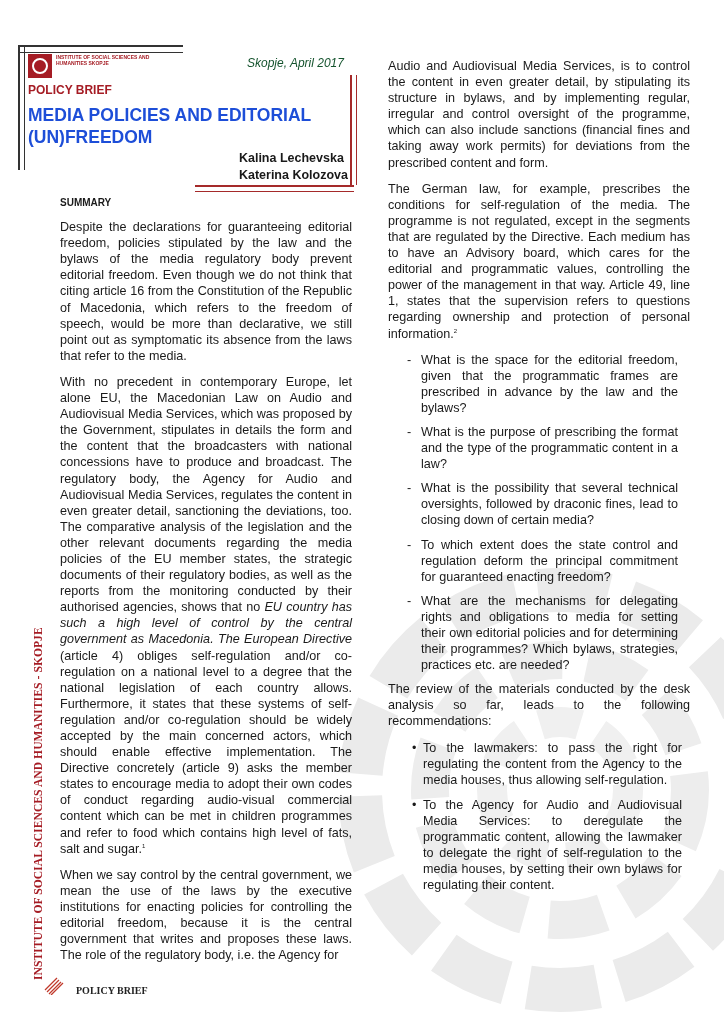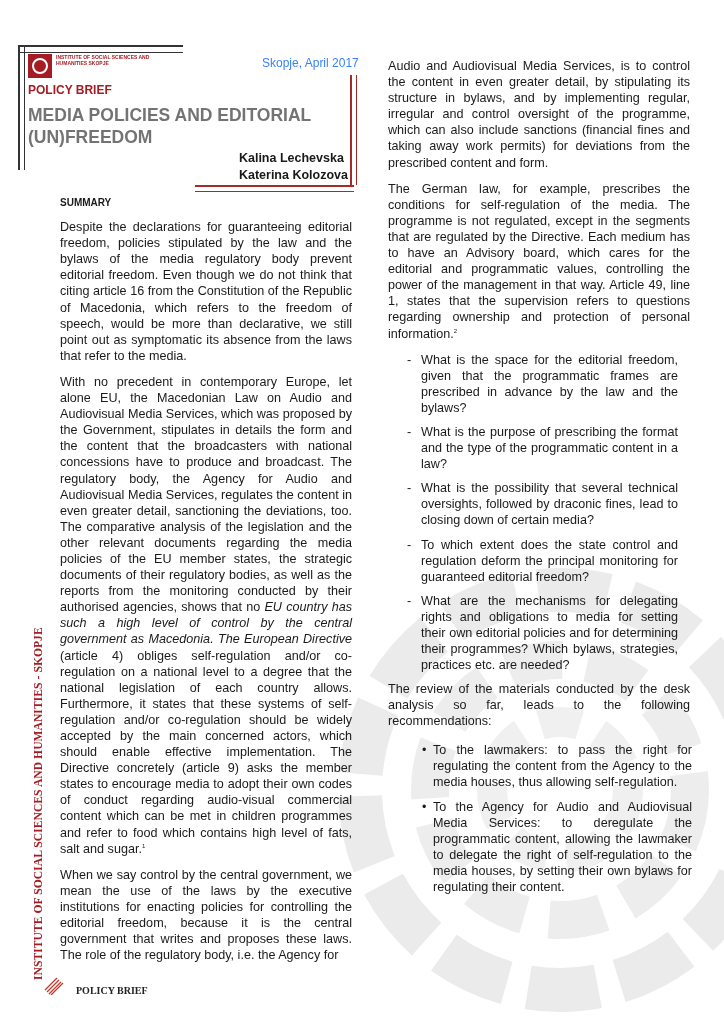--- a/index.html
+++ b/index.html
@@ -12,34 +12,34 @@
   
   .frame-top { position:absolute; left:18px; top:45px; width:165px; height:5px; border-top:2px solid #333; border-bottom:1px solid #333; }
   .frame-left { position:absolute; left:18px; top:45px; width:4px; height:125px; border-left:2px solid #333; border-right:1px solid #333; }
   .frame-right { position:absolute; left:350px; top:75px; width:4px; height:110px; border-left:2px solid #a52a2a; border-right:1px solid #a52a2a; }
   .frame-bottom { position:absolute; left:195px; top:185px; width:159px; height:4px; border-top:2px solid #a52a2a; border-bottom:1px solid #a52a2a; }
 
   .logo { position:absolute; left:28px; top:54px; width:24px; height:24px; background:#a51c24; }
   .logo .ring { position:absolute; left:4px; top:4px; width:12px; height:12px; border:2px solid #fff; border-radius:50%; }
   .logo-text { position:absolute; left:56px; top:54px; font-size:5px; line-height:6px; color:#a51c24; font-weight:bold; width:120px; }
   .policy-brief-tag { position:absolute; left:28px; top:83px; font-size:12px; font-weight:bold; color:#a51c24; }
-  .date { position:absolute; left:262px; top:56px; font-size:12px; color:#3b82f6; }
-  .title { position:absolute; left:28px; top:104px; font-size:17.5px; line-height:22px; font-weight:bold; color:#737373; width:320px; }
+  .date { position:absolute; left:247px; top:56px; font-size:12px; font-style:italic; color:#14532d; }
+  .title { position:absolute; left:28px; top:104px; font-size:17.5px; line-height:22px; font-weight:bold; color:#1d4ed8; width:320px; }
   .authors { position:absolute; right:376px; top:150px; text-align:left; font-size:12.5px; font-weight:bold; line-height:17px; }
 
   .col { position:absolute; font-size:12.6px; line-height:16.1px; text-align:justify; }
   .col-left { left:60px; top:195px; width:292px; }
   .col-right { left:388px; top:58px; width:302px; }
   .col p { margin:0 0 10px 0; }
   .col h3 { margin:0 0 10px 0; font-size:10px; font-weight:bold; }
   .summary-h { margin:0 0 8px 0 !important; }
   ul.q { list-style:none; margin:0 0 6px 0; padding:0 0 0 20px; width:270px; }
   ul.q li { position:relative; padding-left:13px; margin-bottom:8px; text-align:justify; }
   ul.q li::before { content:"-"; position:absolute; left:-1px; top:0; }
-  ul.r { list-style:none; margin:12px; padding:0 0 0 22px; width:270px; }
+  ul.r { list-style:none; margin:2px; padding:0 0 0 22px; width:270px; }
   ul.r li { position:relative; padding-left:11px; margin-bottom:9px; text-align:justify; }
   ul.r li::before { content:"•"; position:absolute; left:0; top:0; }
   sup { font-size:6px; vertical-align:super; line-height:0; }
   .vertical-label {
     position:absolute; left:32px; top:980px;
     transform:rotate(-90deg); transform-origin:0 0;
     font-family:"Liberation Serif", serif; font-weight:bold; font-size:11.5px; color:#a51c24;
     white-space:nowrap; letter-spacing:0.1px;
   }
   .footer-hatch { position:absolute; left:44px; top:975px; width:20px; height:20px; }
@@ -84,21 +84,21 @@
   <p>When we say control by the central government, we mean the use of the laws by the executive institutions for enacting policies for controlling the editorial freedom, because it is the central government that writes and proposes these laws. The role of the regulatory body, i.e. the Agency for</p>
 </div>
 
 <div class="col col-right">
   <p>Audio and Audiovisual Media Services, is to control the content in even greater detail, by stipulating its structure in bylaws, and by implementing regular, irregular and control oversight of the programme, which can also include sanctions (financial fines and taking away work permits) for deviations from the prescribed content and form.</p>
   <p><span>The German law, for example, prescribes the conditions for self-regulation of the media. The programme is not regulated, except in the segments that are regulated by the Directive. Each medium has to have an Advisory board, which cares for the editorial and programmatic values, controlling the power of the management in that way. Article 49, line 1, states that the supervision refers to questions regarding ownership and protection of personal information.</span><sup>2</sup></p>
   <ul class="q">
     <li>What is the space for the editorial freedom, given that the programmatic frames are prescribed in advance by the law and the bylaws?</li>
     <li>What is the purpose of prescribing the format and the type of the programmatic content in a law?</li>
     <li>What is the possibility that several technical oversights, followed by draconic fines, lead to closing down of certain media?</li>
-    <li>To which extent does the state control and regulation deform the principal monitoring for guaranteed editorial freedom?</li>
+    <li>To which extent does the state control and regulation deform the principal commitment for guaranteed enacting freedom?</li>
     <li>What are the mechanisms for delegating rights and obligations to media for setting their own editorial policies and for determining their programmes? Which bylaws, strategies, practices etc. are needed?</li>
   </ul>
   <p>The review of the materials conducted by the desk analysis so far, leads to the following recommendations:</p>
   <ul class="r">
     <li>To the lawmakers: to pass the right for regulating the content from the Agency to the media houses, thus allowing self-regulation.</li>
     <li>To the Agency for Audio and Audiovisual Media Services: to deregulate the programmatic content, allowing the lawmaker to delegate the right of self-regulation to the media houses, by setting their own bylaws for regulating their content.</li>
   </ul>
 </div>
 
 <div class="vertical-label">INSTITUTE OF SOCIAL SCIENCES AND HUMANITIES - SKOPJE</div>

